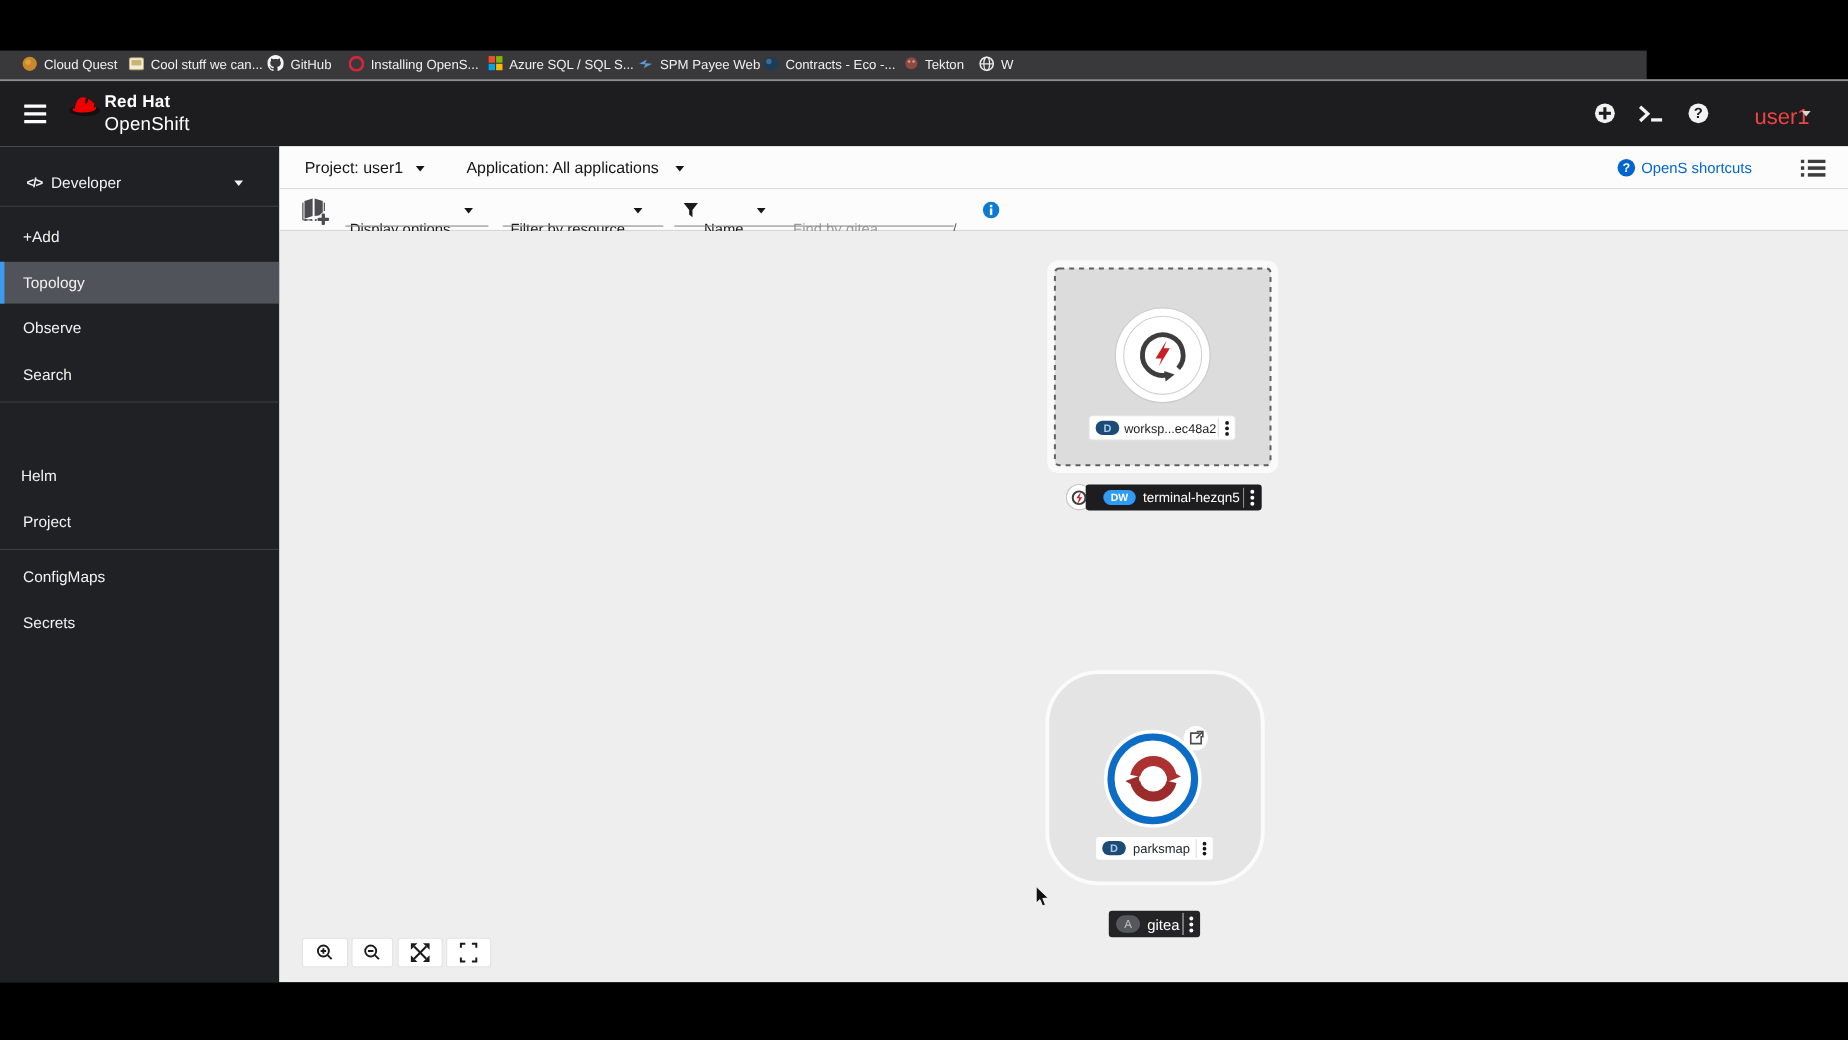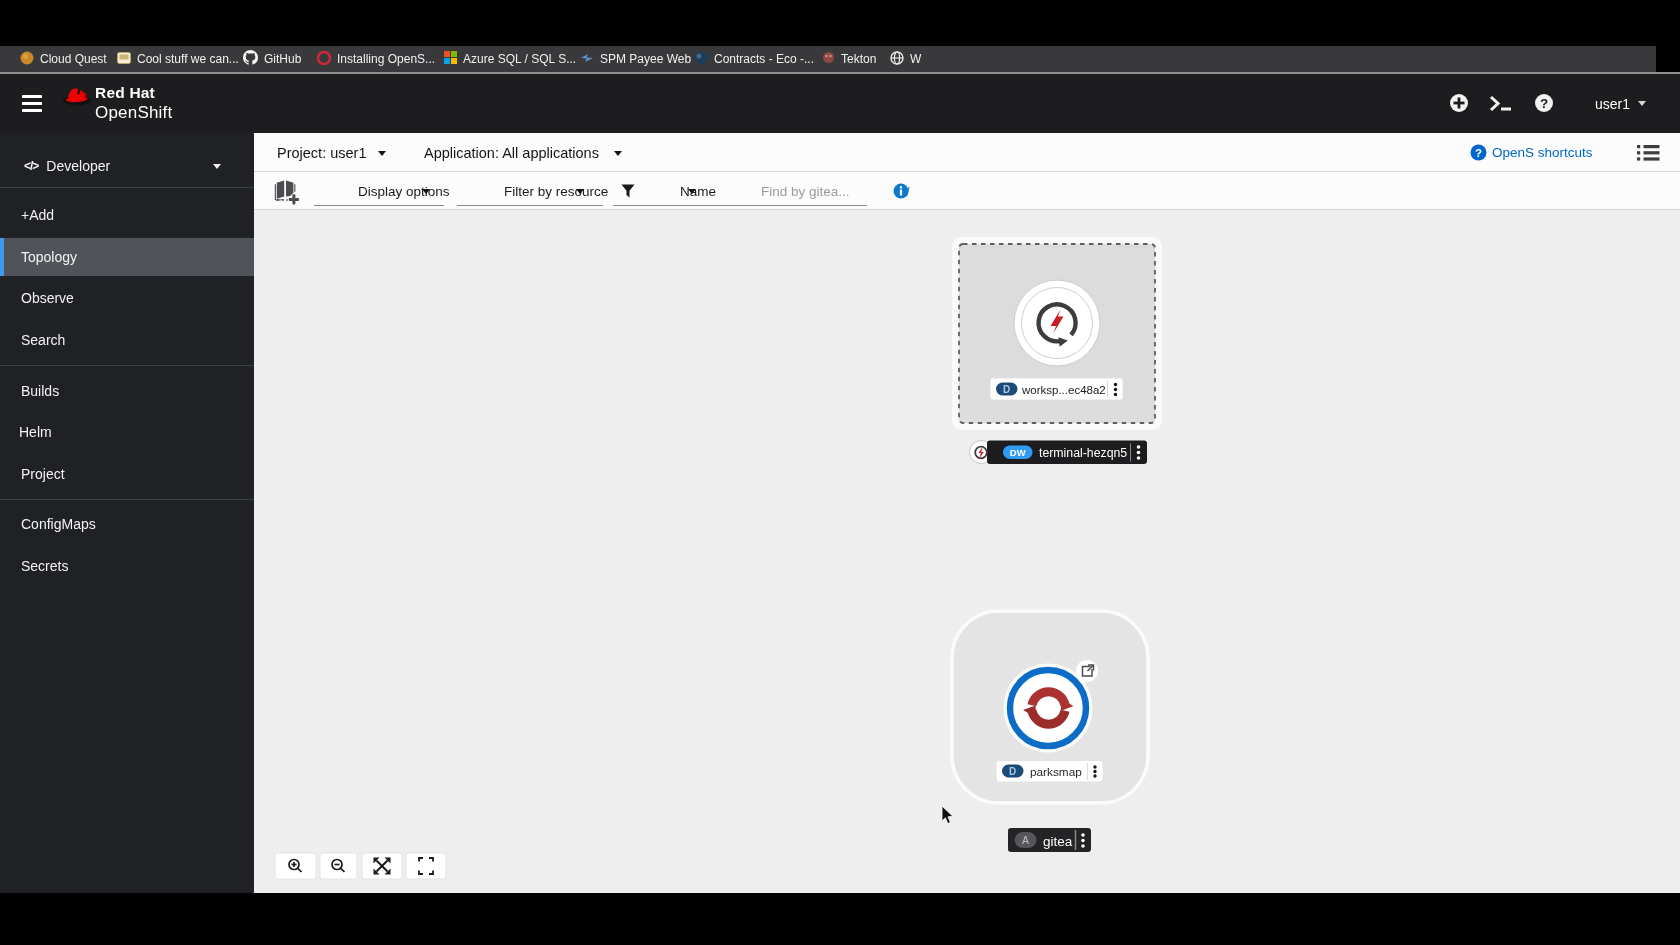--- a/index.html
+++ b/index.html
@@ -2,57 +2,57 @@
 <html><head>
 <meta charset="utf-8">
 <style>
 * { margin:0; padding:0; box-sizing:border-box; }
 html,body { width:1680px; height:945px; background:#000; overflow:hidden;
   font-family:"Liberation Sans", sans-serif; }
 #stage { position:absolute; top:0; left:0; width:1680px; height:945px; background:#000; }
 .abs { position:absolute; }
 
 
-#bmbar { top:46px; left:0; width:1656px; height:26px; background:#39383b; }
+#bmbar { top:46px; left:0; width:1497px; height:26px; background:#39383b; }
 #bmline { top:72px; left:0; width:1680px; height:2px; background:#8f8f90; }
 .bm { position:absolute; top:0; height:26px; display:flex; align-items:center;
   color:#f0f0f0; font-size:12px; white-space:nowrap; }
 .bm .ic { display:inline-block; margin-right:6px; }
 
 
 #masthead { top:74px; left:0; width:1680px; height:59px; background:#1d1c1f; }
 #burger { position:absolute; left:22px; top:21px; width:20px; }
 #burger div { height:3px; background:#fff; margin-bottom:4px; border-radius:0.5px; }
 #brandtext { position:absolute; left:95px; top:11px; color:#fff; line-height:1; }
 #brandtext .l1 { font-size:15.5px; font-weight:bold; letter-spacing:0.2px; }
 #brandtext .l2 { font-size:17px; font-weight:400; margin-top:3px; letter-spacing:0.2px; }
 .mh-ic { position:absolute; top:0; }
-#user1 { position:absolute; left:1595px; top:21.5px; color:#ffffff; font-size:14px; }
+#user1 { position:absolute; left:1595px; top:21.5px; color:#ef4444; font-size:20px; }
 
 
 #main { top:133px; left:0; width:1680px; height:760px; background:#eeeeee; }
 #sidenav { position:absolute; left:0; top:0; width:254px; height:760px; background:#1f2124; }
 .nav-item { position:absolute; left:0; width:254px; height:38px; color:#f2f2f2;
   font-size:14px; display:flex; align-items:center; padding-left:21px; }
 .nav-sel { background:#50545a; border-left:4px solid #3a9bf0; padding-left:17px;text-align:right; }
 .nav-div { position:absolute; left:0; width:254px; height:1px; background:#3b3e42; }
 
 #content { position:absolute; left:254px; top:0; width:1426px; height:680px; }
 #row1 { position:absolute; left:0; top:0; width:1426px; height:39px; background:#fcfcfc;
   border-bottom:1px solid #d6d6d6; }
 #row2 { position:absolute; left:0; top:39px; width:1426px; height:38px; background:#fcfcfc;
   border-bottom:1px solid #d6d6d6; }
 #canvas { position:absolute; left:0; top:77px; width:1426px; height:683px; background:#eeeeee; }
 
 .caret { display:inline-block; width:0; height:0; border-left:4.5px solid transparent;
   border-right:4.5px solid transparent; border-top:5.5px solid #151515; }
 .r1txt { position:absolute; top:0; height:39px; display:flex; align-items:center;
   font-size:14.5px; color:#151515; }
-.r2txt { position:absolute; top:0; height:38px; display:flex; align-items:center;
-  font-size:13.5px; color:#1b1b1b;margin-left:40px; }
+.r2txt { position:absolute; top:17px; height:38px; display:flex; align-items:center;
+  font-size:13.5px; color:#1b1b1b; }
 .underline { position:absolute; height:1px; background:#8a8a8a; top:33px; }
 
 #bottombar { top:893px; left:0; width:1680px; height:52px; background:#000; }
 </style>
 </head>
 <body>
 <div id="stage">
 
   <div class="abs" id="bmbar">
     <div class="bm" style="left:20px;">
@@ -144,21 +144,20 @@
         <span style="font-weight:bold; font-size:12px; margin-right:8px; letter-spacing:-1px;">&lt;/&gt;</span>
         <span>Developer</span>
         <span class="caret" style="position:absolute; left:213px; border-top-color:#f2f2f2;"></span>
       </div>
       <div class="nav-div" style="top:54px;"></div>
       <div class="nav-item" style="top:63px;">+Add</div>
       <div class="nav-item nav-sel" style="top:105px;">Topology</div>
       <div class="nav-item" style="top:146px;">Observe</div>
       <div class="nav-item" style="top:188px;">Search</div>
       <div class="nav-div" style="top:232px;"></div>
-      <div class="nav-item" style="top:239px;">Builds</div>
       <div class="nav-item" style="top:280px;padding-left:19px;">Helm</div>
       <div class="nav-item" style="top:322px;">Project</div>
       <div class="nav-div" style="top:366px;"></div>
       <div class="nav-item" style="top:372px;">ConfigMaps</div>
       <div class="nav-item" style="top:414px;">Secrets</div>
     </div>
 
     <div id="content">
       <div id="row1">
         <div class="r1txt" style="left:23px;">Project: user1</div>

